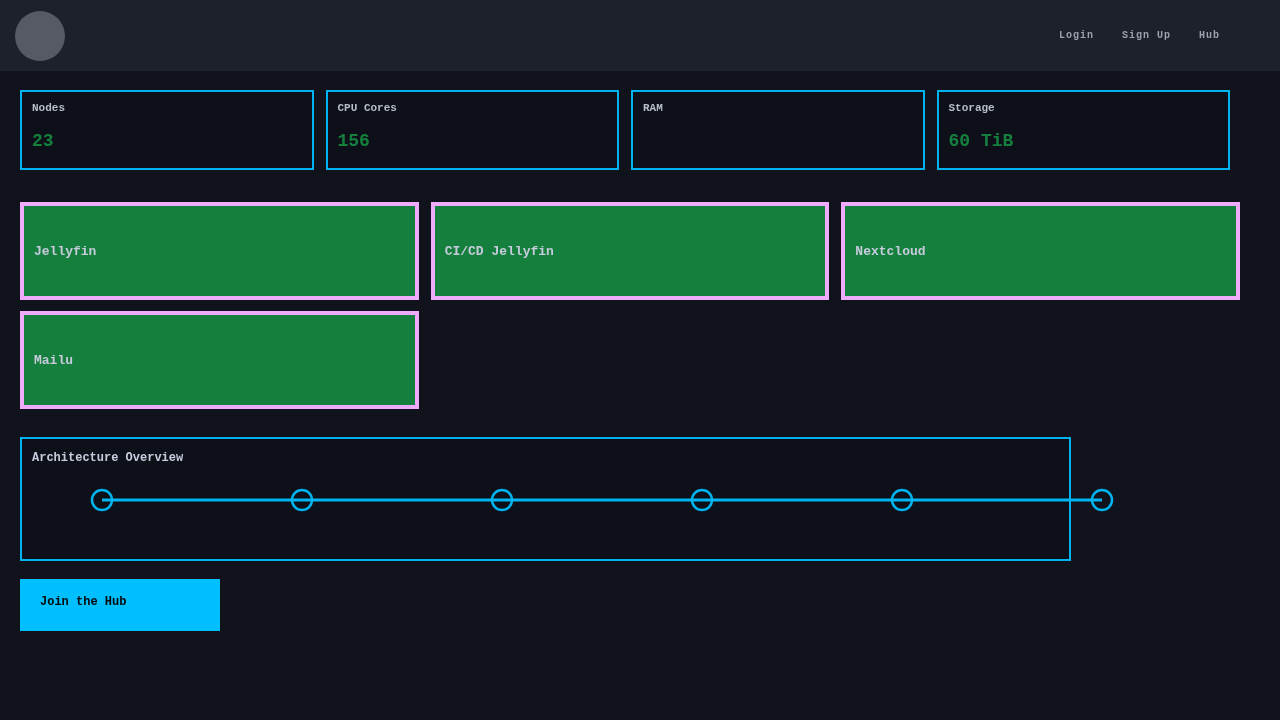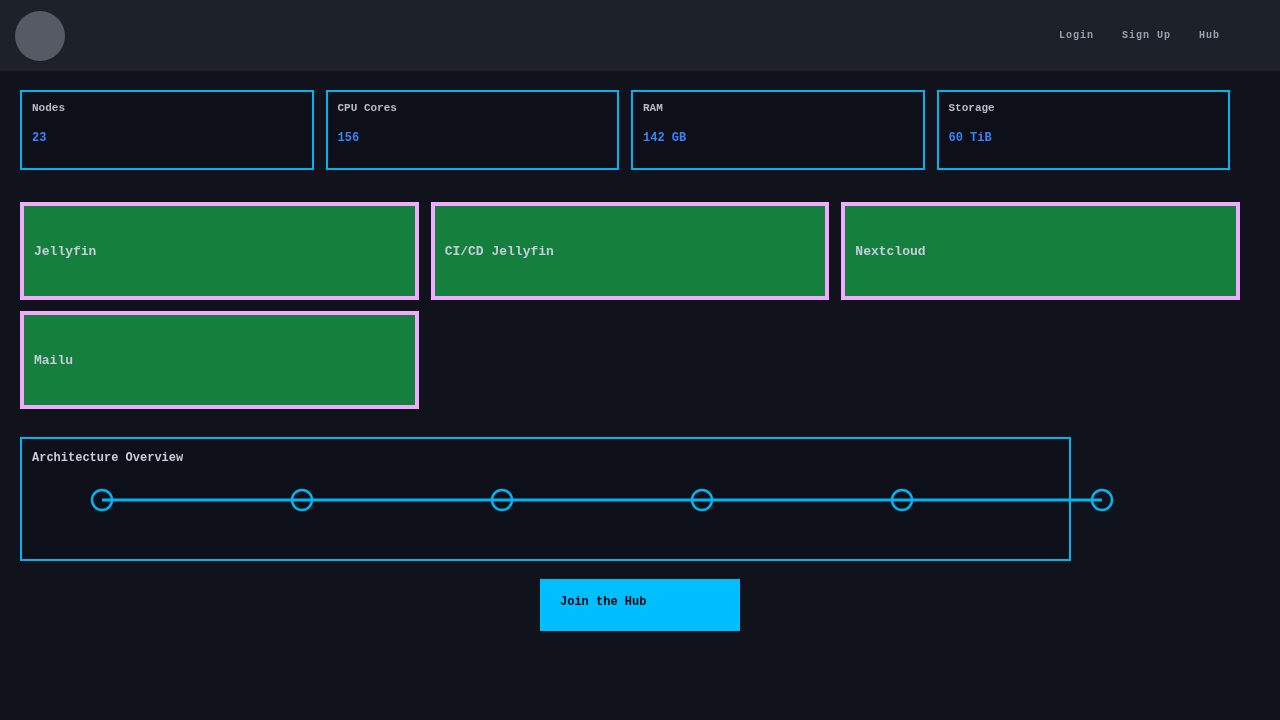--- a/index.html
+++ b/index.html
@@ -43,21 +43,21 @@
     margin: 19px 0 0 20px;
   }
   .stat-card {
     flex: 1;
     height: 80px;
     border: 2px solid #00b4f0;
     background: #0d1019;
     padding: 10px;
   }
   .stat-label { font-size: 11px; color: #b9bdca; }
-  .stat-value { font-size: 12px; color: #3b82f6; margin-top: 17px; }
+  .stat-value { font-size: 18px; color: #15803d; margin-top: 17px; }
 
   
   .services {
     display: grid;
     grid-template-columns: repeat(3, 1fr);
     gap: 11px 12px;
     width: 1220px;
     margin: 32px 0 0 20px;
   }
   .service-card {
@@ -83,21 +83,20 @@
     padding: 12px 10px 0;
   }
   .arch-title { font-size: 12px; color: #c7cbdc; }
   .arch svg { position: absolute; left: 0; top: 0; width: 1236px; height: 120px; }
 
   
   .cta-wrap {
     width: 1240px;
     margin: 18px 0 0 20px;
     display: flex;
-    justify-content: center;
   }
   .cta-button {
     width: 200px;
     height: 52px;
     background: #00bfff;
     border: none;
     font-family: "Liberation Mono", monospace;
     font-weight: 700;
     font-size: 12px;
     color: #06080c;
@@ -124,21 +123,20 @@
     <div class="stat-card">
       <div class="stat-label">Nodes</div>
       <div class="stat-value">23</div>
     </div>
     <div class="stat-card">
       <div class="stat-label">CPU Cores</div>
       <div class="stat-value">156</div>
     </div>
     <div class="stat-card">
       <div class="stat-label">RAM</div>
-      <div class="stat-value">142 GB</div>
     </div>
     <div class="stat-card">
       <div class="stat-label">Storage</div>
       <div class="stat-value">60 TiB</div>
     </div>
   </section>
 
   <section class="services">
     <div class="service-card">
       <span>Jellyfin</span>

